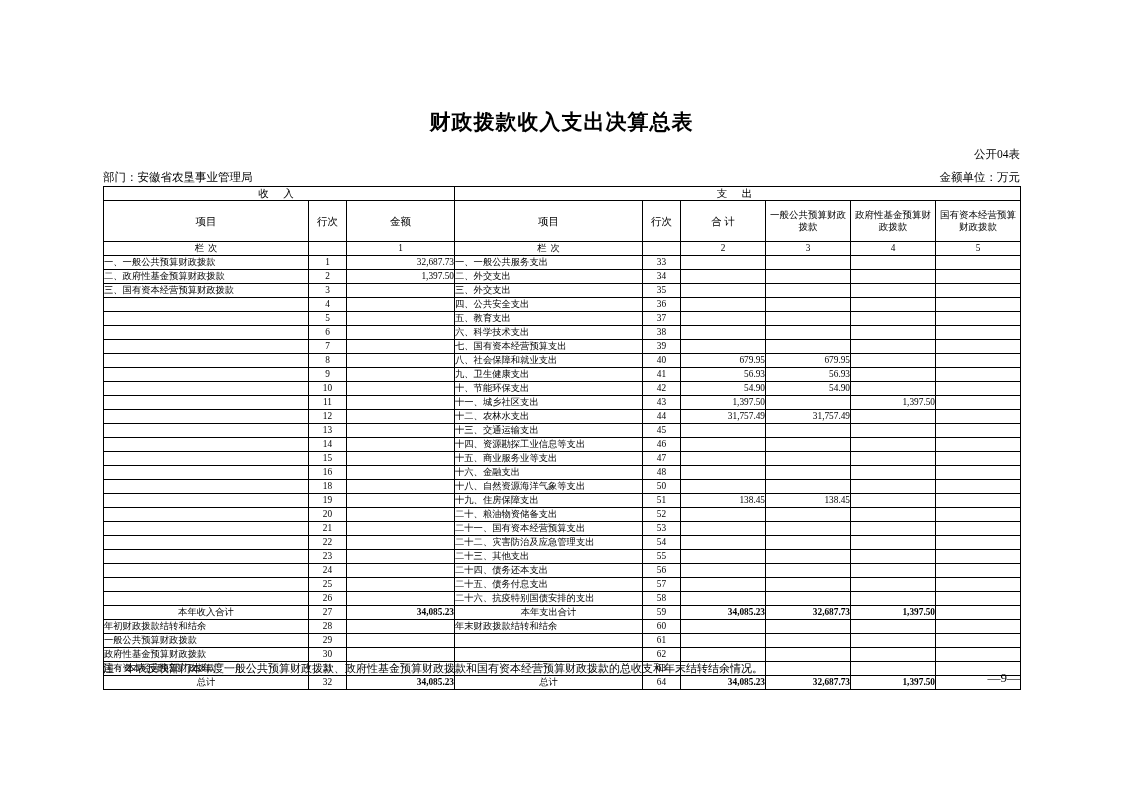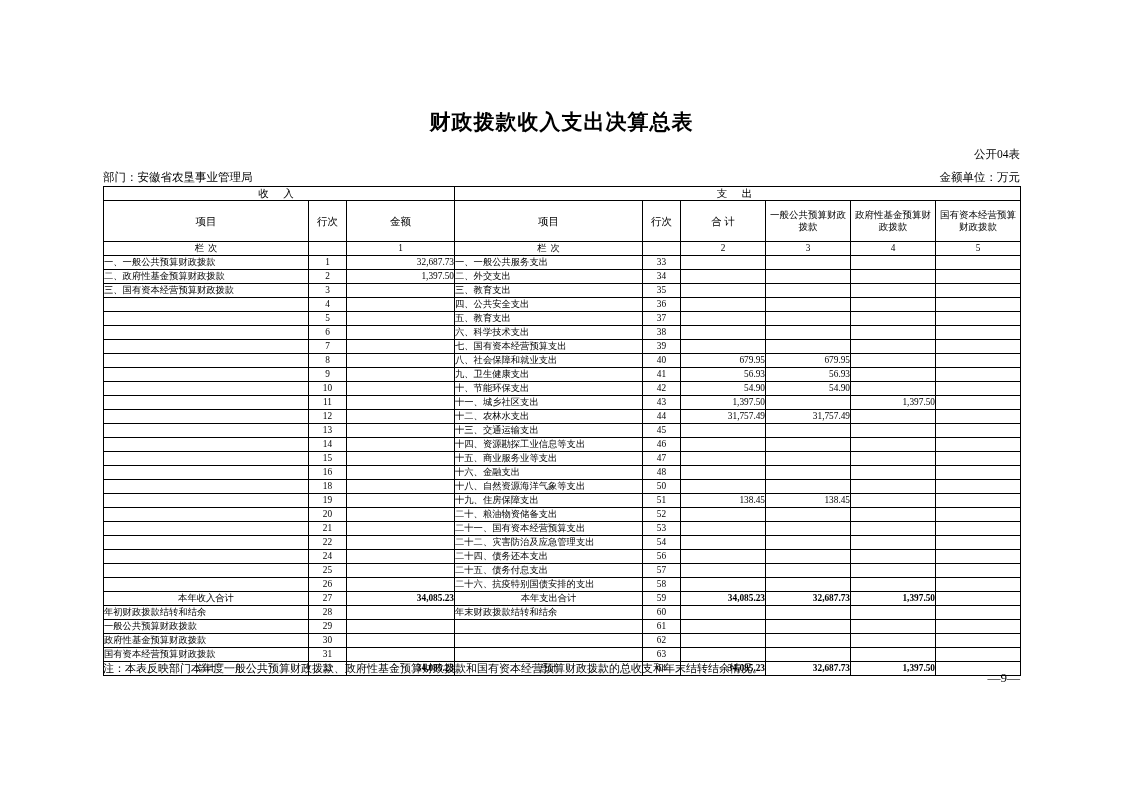--- a/index.html
+++ b/index.html
@@ -195,21 +195,21 @@
           <td class="ctr">34</td>
           <td class="num"></td>
           <td class="num"></td>
           <td class="num"></td>
           <td class="num"></td>
         </tr>
         <tr>
           <td class="lbl">三、国有资本经营预算财政拨款</td>
           <td class="ctr">3</td>
           <td class="num"></td>
-          <td class="lbl">三、教育支出</td>
+          <td class="lbl">三、外交支出</td>
           <td class="ctr">35</td>
           <td class="num"></td>
           <td class="num"></td>
           <td class="num"></td>
           <td class="num"></td>
         </tr>
         <tr>
           <td class="lbl"></td>
           <td class="ctr">4</td>
           <td class="num"></td>
@@ -395,20 +395,31 @@
           <td class="num"></td>
           <td class="num"></td>
           <td class="num"></td>
         </tr>
         <tr>
           <td class="lbl"></td>
           <td class="ctr">22</td>
           <td class="num"></td>
           <td class="lbl">二十二、灾害防治及应急管理支出</td>
           <td class="ctr">54</td>
+          <td class="num"></td>
+          <td class="num"></td>
+          <td class="num"></td>
+          <td class="num"></td>
+        </tr>
+        <tr>
+          <td class="lbl"></td>
+          <td class="ctr">23</td>
+          <td class="num"></td>
+          <td class="lbl">二十三、其他支出</td>
+          <td class="ctr">55</td>
           <td class="num"></td>
           <td class="num"></td>
           <td class="num"></td>
           <td class="num"></td>
         </tr>
         <tr>
           <td class="lbl"></td>
           <td class="ctr">24</td>
           <td class="num"></td>
           <td class="lbl">二十四、债务还本支出</td>

